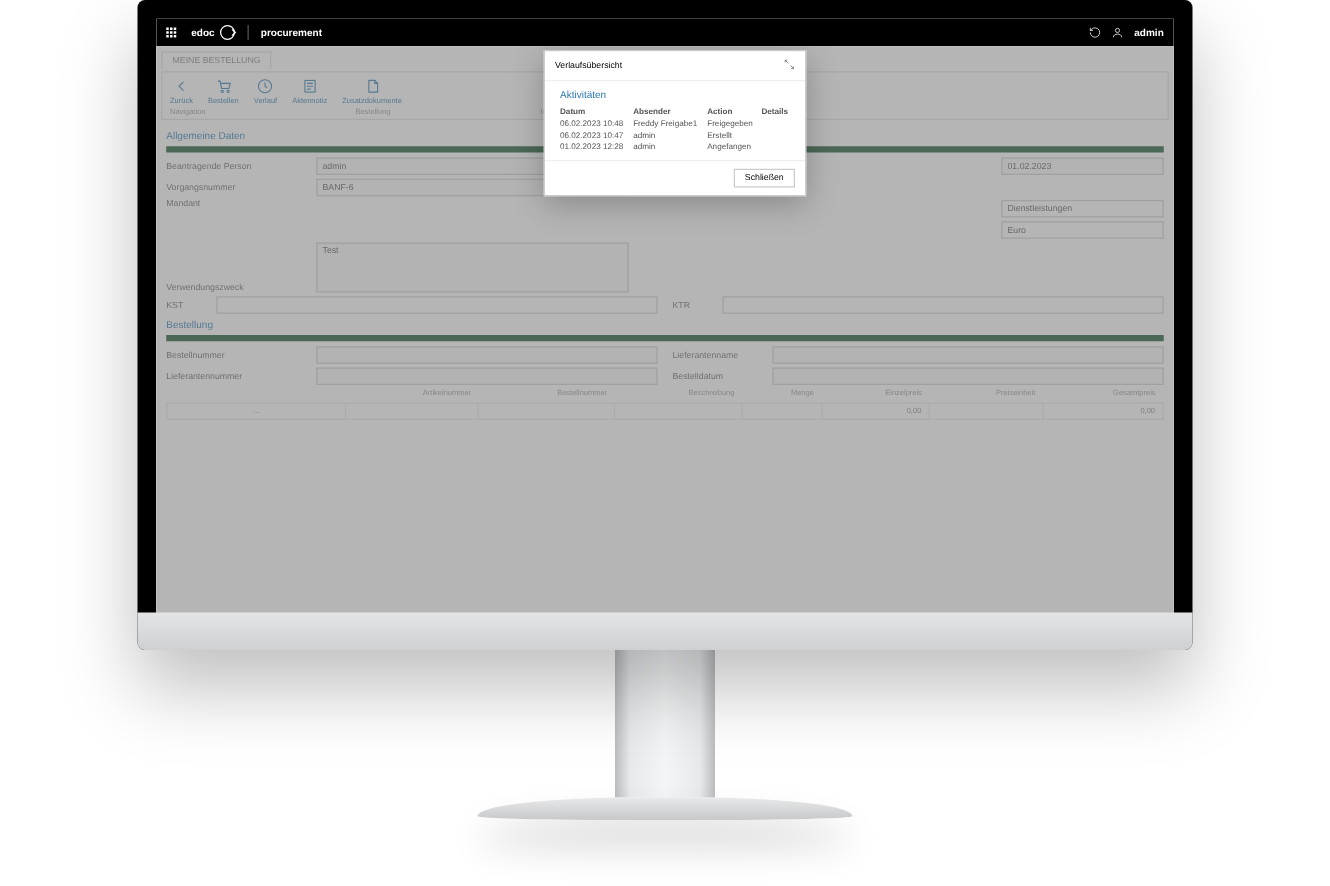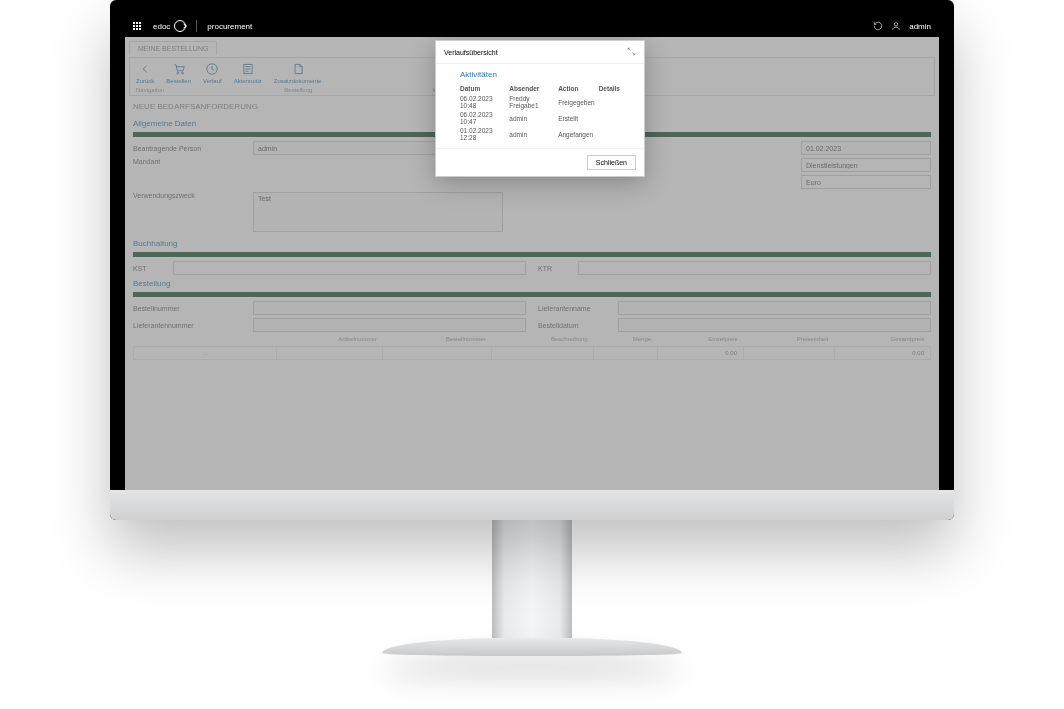--- a/index.html
+++ b/index.html
@@ -7,21 +7,21 @@
 
 
 .monitor { position: absolute; left: 110px; top: 0; width: 844px; height: 560px; }
 .bezel { width: 100%; height: 520px; background: #000; border-radius: 6px; padding: 15px; box-shadow: 0 30px 60px rgba(0,0,0,0.25); position: relative; }
 .screen { width: 100%; height: 100%; background: #fff; position: relative; overflow: hidden; font-size: 7px; }
 .stand-neck { width: 80px; height: 120px; background: linear-gradient(90deg,#babcbe 0%,#e8e9ea 15%,#f4f5f6 50%,#e8e9ea 85%,#babcbe 100%); margin: 0 auto; margin-top: -2px; }
 .stand-base { width: 300px; height: 18px; background: linear-gradient(180deg,#e8e9ea,#c7c8ca); margin: 0 auto; border-radius: 50%/100% 100% 20% 20%; box-shadow: 0 20px 30px rgba(0,0,0,0.2); }
 .monitor-lip { position: absolute; left: 0; right: 0; bottom: 0; height: 30px; background: linear-gradient(180deg,#e3e4e5,#cfd0d2); border-radius: 0 0 6px 6px; }
 
 
-.topbar { height: 22px; background: #000; color: #fff; display: flex; align-items: center; padding: 0 8px; font-size: 8px; }
+.topbar { height: 22px; background: #000; color: #fff; display: flex; align-items: center; padding: 0 8px; font-size: 8px; font-weight: bold; }
 .apps-icon { display: grid; grid-template-columns: repeat(3,2px); grid-gap: 1px; margin-right: 12px; }
 .apps-icon span { width: 2px; height: 2px; background: #fff; }
 .brand { display: flex; align-items: center; gap: 4px; }
 .brand-sep { width: 1px; height: 12px; background: #555; margin: 0 10px; }
 .topbar-right { margin-left: auto; display: flex; align-items: center; gap: 8px; }
 .icon-svg { width: 10px; height: 10px; fill: none; stroke: #fff; stroke-width: 1.5; }
 
 
 .app-content { position: absolute; top: 22px; left: 0; right: 0; bottom: 0; background: #fff; }
 .overlay { position: absolute; inset: 0; background: rgba(120,120,120,0.55); pointer-events: none; }
@@ -51,21 +51,21 @@
 .postable { width: 100%; font-size: 6px; color: #888; border-collapse: collapse; }
 .postable th { text-align: right; font-weight: normal; padding: 4px 6px; color: #999; }
 .postable th:first-child { text-align: left; }
 .postable td { border: 1px solid #e8e8e8; padding: 3px 6px; text-align: right; }
 .postable td:first-child { text-align: center; }
 
 
 .dialog { position: absolute; left: 310px; top: 25px; width: 210px; background: #fff; border: 1px solid #ccc; box-shadow: 0 6px 24px rgba(0,0,0,0.25); font-size: 7px; z-index: 100; }
 .dlg-head { display: flex; justify-content: space-between; align-items: center; padding: 6px 8px; border-bottom: 1px solid #eee; }
 .dlg-expand svg { width: 9px; height: 9px; stroke: #666; fill: none; stroke-width: 1.5; }
-.dlg-body { padding: 6px 24px; }
+.dlg-body { padding: 6px 12px; }
 .dlg-sub { color: #2a7ab0; font-size: 8px; margin-bottom: 6px; }
 .act-table { width: 100%; font-size: 6.5px; border-collapse: collapse; }
 .act-table th { text-align: left; font-weight: 600; color: #555; padding-bottom: 2px; }
 .act-table td { color: #555; padding: 1px 4px 1px 0; }
 .dlg-foot { padding: 6px 8px; display: flex; justify-content: flex-end; border-top: 1px solid #eee; }
 .btn-close { border: 1px solid #ccc; background: #fff; padding: 3px 8px; font-size: 7px; cursor: pointer; }
 
 .ring-icon { width: 12px; height: 12px; border: 1.5px solid #fff; border-radius: 50%; position: relative; }
 .ring-icon::after { content: ''; position: absolute; width: 3px; height: 3px; border-top: 1.5px solid #fff; border-right: 1.5px solid #fff; transform: rotate(45deg); right: -1px; top: 3px; }
 
@@ -150,53 +150,57 @@
             </div>
           </div>
           <div class="toolbar-footer">
             <span>Navigation</span>
             <span>Bestellung</span>
             <span>Information</span>
           </div>
         </div>
 
         <div class="form-area">
-          <div class="page-title">NEUE BEDARFSANFORDERUNG</div>
 
           <div class="section-title">Allgemeine Daten</div>
           <div class="row">
             <div class="field">
                 <div class="field-label">Beantragende Person</div>
               <input class="field-input w-long" value="admin" style="">
               </div>
             <div class="field" style="margin-left:auto">
                 <input class="field-input w-short" value="01.02.2023" style="">
               </div>
           </div>
           <div class="row">
             <div class="field">
+                <div class="field-label">Vorgangsnummer</div>
+              <input class="field-input w-long" value="BANF-6" style="">
+              </div>
+          </div>
+          <div class="row">
+            <div class="field">
                 <div class="field-label">Mandant</div>
               </div>
             <div class="field" style="margin-left:auto">
                 <input class="field-input select w-short" value="Dienstleistungen" style="">
               </div>
           </div>
           <div class="row">
             <div class="field" style="margin-left:auto">
                 <input class="field-input select w-short" value="Euro" style="">
               </div>
           </div>
           <div class="row">
-            <div class="field" style="align-items:flex-start">
+            <div class="field" style="align-items:flex-end">
                 <div class="field-label">Verwendungszweck</div>
               <textarea class="field-input field-textarea w-long" style="">Test</textarea>
               </div>
           </div>
 
-          <div class="section-title">Buchhaltung</div>
           <div class="col2">
             <div class="field">
                 <div class="field-label" style="width:40px">KST</div>
               <input class="field-input select" style="flex: 1 1 0%;">
               </div>
             <div class="field">
                 <div class="field-label" style="width:40px">KTR</div>
               <input class="field-input select" style="flex: 1 1 0%;">
               </div>
           </div>

